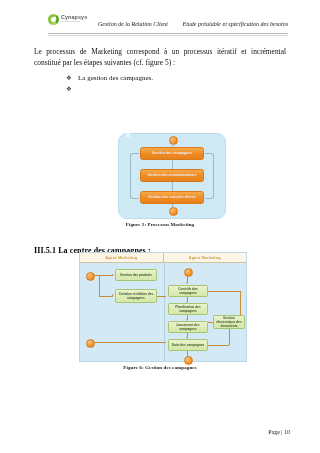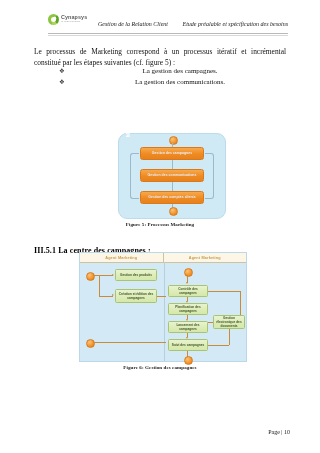--- a/index.html
+++ b/index.html
@@ -68,21 +68,21 @@
     position:absolute;
     font-size:7.4px;line-height:10.4px;
     text-align:justify;
     color:#111;
   }
   #intro-para{left:34px;top:40px;width:252px;}
   #closing-para{left:34px;top:379px;width:252px;}
 
   .bullets{
     position:absolute;left:54px;top:61px;width:230px;
-    margin:5px;padding:0;list-style:none;text-align:center;
+    margin:12px;padding:0;list-style:none;
   }
   .bullets li{
     font-size:7px;line-height:10.6px;color:#111;
     position:relative;padding-left:12px;
   }
   .bullets li .marker{
     position:absolute;left:0;top:0;
     font-size:6.4px;color:#3a3a3a;
   }
 
@@ -258,21 +258,20 @@
 
   <p class="para" id="intro-para">Le processus de Marketing correspond à un processus itératif et incrémental constitué par les étapes suivantes (cf. figure 5) :</p>
 
   <ul class="bullets">
     <li>
       <span class="marker">❖</span>
       <span>La gestion des campagnes.</span>
     </li>
     <li>
       <span class="marker">❖</span>
-      <span>La gestion des communications.</span>
     </li>
   </ul>
 
   <div class="fig5">
     <div class="fig5-frame"></div>
     <div class="fig5-lane-label">Marketing</div>
 
     <div class="node-start"></div>
 
     <div class="f5-line f5-v" style="top:10px;height:4px;"></div>

